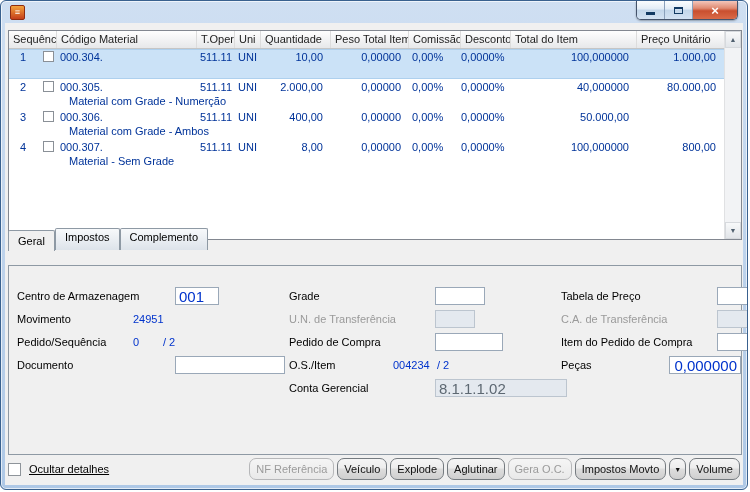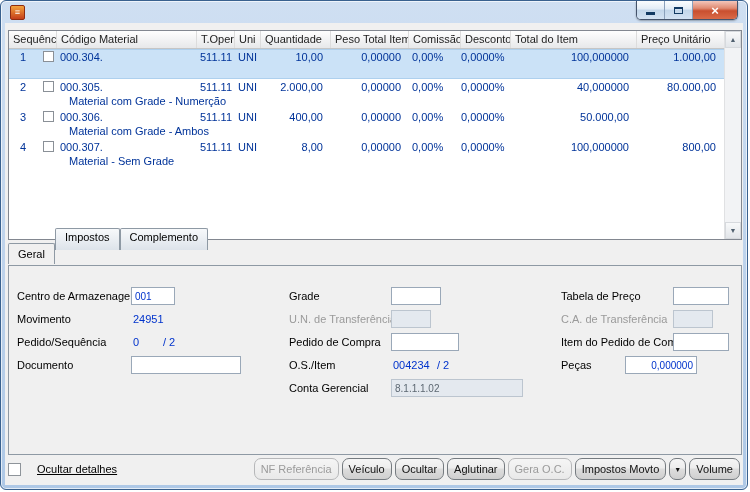--- a/index.html
+++ b/index.html
@@ -48,37 +48,37 @@
   .scrollbar { position:absolute; right:0; top:0; bottom:0; width:17px; background:#f2f3f5;
                border-left:1px solid #e0e1e3; display:flex; flex-direction:column; justify-content:space-between; }
   .scroll-btn { height:17px; display:flex; align-items:center; justify-content:center; font-size:7px;
                 color:#50606f; background:linear-gradient(#f8f9fa,#e2e5e9); border:1px solid #d6d9dd; }
 
   
   .tabs { position:absolute; left:3px; top:222px; height:21px; display:flex; align-items:flex-end; z-index:3; }
   .tab { height:22px; margin-bottom:16px; padding:2px 9px 0; white-space:nowrap;
          border:1px solid #8e99a4; border-bottom:none; border-radius:2px 2px 0 0;
          background:linear-gradient(#f7f9fb,#dde3ea); }
-  .tab.active { height:21px; margin-bottom:2px; padding-top:4px; background:#f0f0f0; position:relative; }
+  .tab.active { height:21px; margin-bottom:15px; padding-top:4px; background:#f0f0f0; position:relative; }
   .tab-panel { position:absolute; left:3px; top:242px; width:734px; height:190px;
                border:1px solid #8e99a4; background:#f0f0f0; z-index:1; }
 
   
   .fl { position:absolute; white-space:nowrap; color:#000; }
   .fl.dis { color:#9a9a9a; }
   .fv { position:absolute; white-space:nowrap; color:#0033cc; }
   .fi { position:absolute; height:18px; border:1px solid #9aa8b8; background:#fff;
-        font-family:"Liberation Sans", sans-serif; font-size:10px; color:#0033cc; padding:0 3px; }
+        font-family:"Liberation Sans", sans-serif; font-size:15px; color:#0033cc; padding:0 3px;margin-left:44px; }
   .fi.dis { background:#e4e9ef; border-color:#bcc5cf; color:#5d6872; }
   .fi.right { text-align:right; }
 
   
   .bottom-bar { position:absolute; left:3px; right:3px; top:434px; height:24px;
                 display:flex; align-items:center; }
-  .chk-wrap { display:flex; align-items:center; gap:16px; }
+  .chk-wrap { display:flex; align-items:center; gap:8px; }
   .chk { width:13px; height:13px; background:#fff; border:1px solid #8e949a; flex:none; }
   .chk-label { text-decoration:underline; }
   .buttons { margin-left:auto; display:flex; gap:3px; }
   .btn { height:22px; padding:0 6px; display:flex; align-items:center; justify-content:center; white-space:nowrap;
          border:1px solid #757b80; border-radius:7px; color:#111;
          background:linear-gradient(#f5f5f5 0%,#ededed 45%,#dddddd 50%,#cfcfcf 100%); }
   .btn.disabled { border-color:#b6b7b9; background:linear-gradient(#f5f5f5,#e9e9e9); color:#9b9b9b; }
   .btn.dropdown { width:17px; padding:0; font-size:7px; }
 </style>
 </head>
@@ -242,21 +242,21 @@
     </div>
 
     <div class="bottom-bar">
       <div class="chk-wrap">
         <span class="chk"></span>
         <span class="chk-label">Ocultar detalhes</span>
       </div>
       <div class="buttons">
         <div class="btn disabled">NF Referência</div>
         <div class="btn">Veículo</div>
-        <div class="btn">Ocultar</div>
+        <div class="btn">Explode</div>
         <div class="btn">Aglutinar</div>
         <div class="btn disabled">Gera O.C.</div>
         <div class="btn">Impostos Movto</div>
         <div class="btn dropdown">
             <span>▼</span>
           </div>
         <div class="btn">Volume</div>
       </div>
     </div>
 

